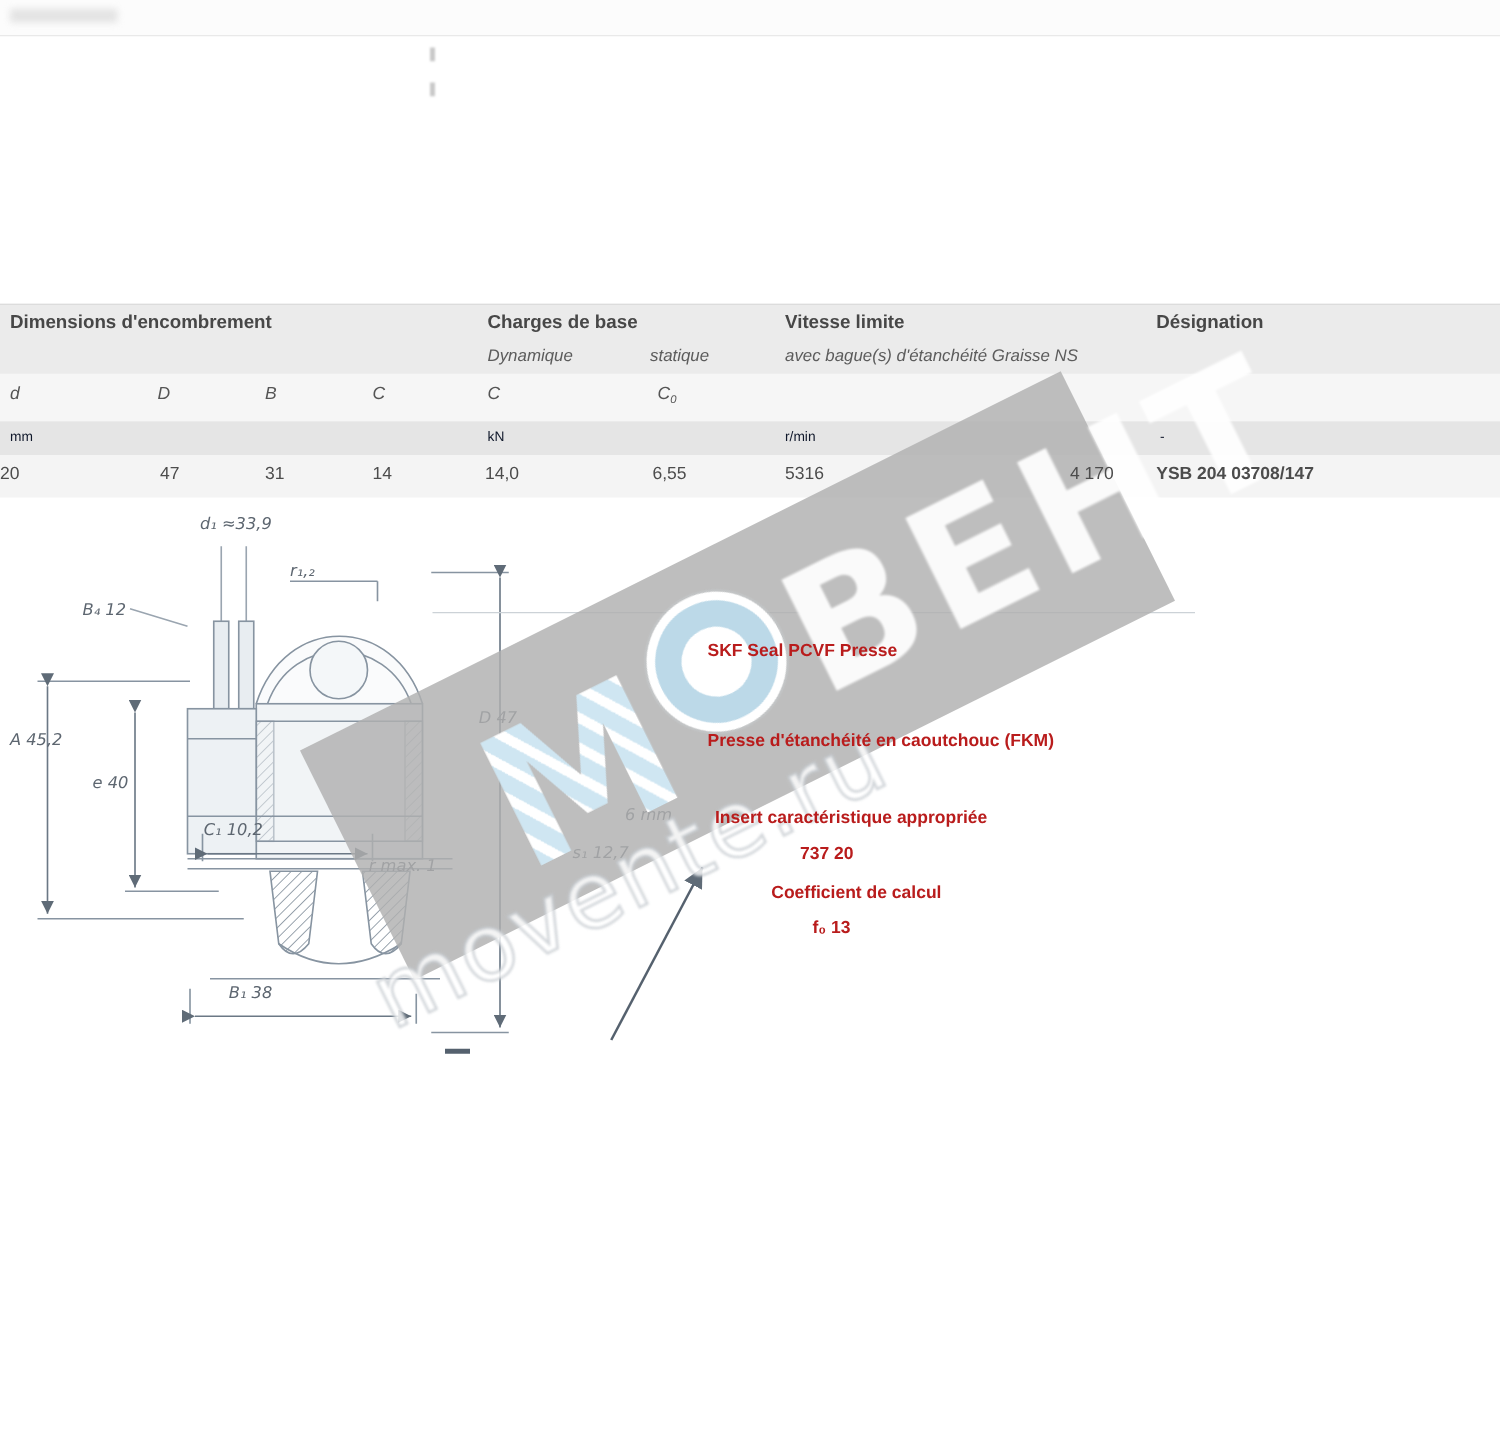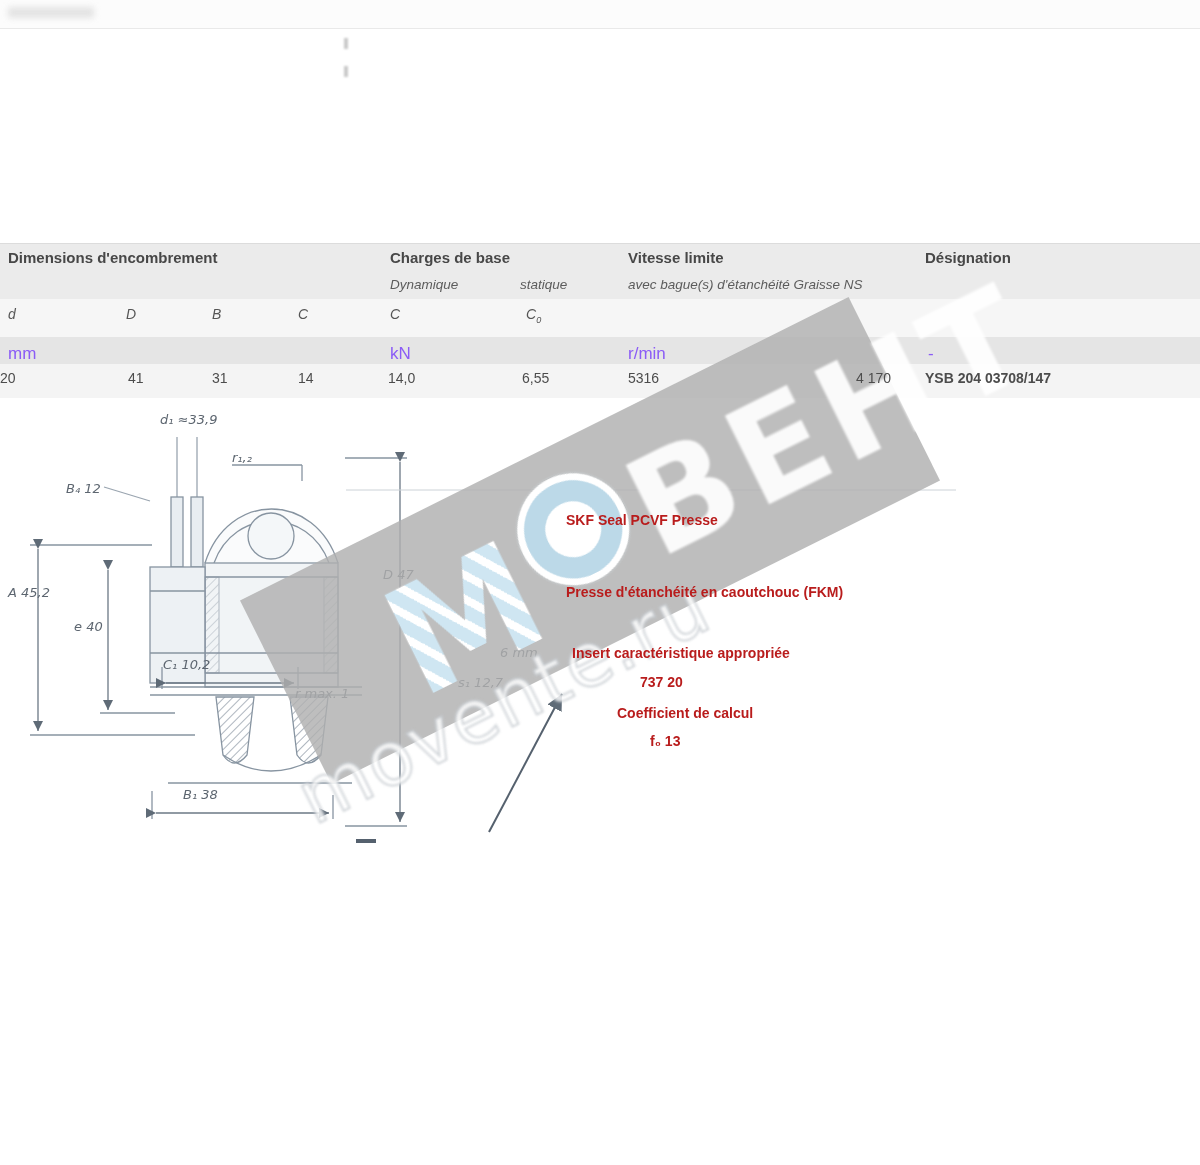--- a/index.html
+++ b/index.html
@@ -20,21 +20,21 @@
   
   .stripe{position:absolute;left:0;width:1200px;z-index:0;}
   .stripe1{top:243px;height:56px;background:#ebebeb;border-top:1px solid #dcdcdc;}
   .stripe2{top:299px;height:38px;background:#f6f6f6;}
   .stripe3{top:337px;height:27px;background:#e5e5e5;}
   .stripe4{top:364px;height:34px;background:#f4f4f4;}
   .cell{position:absolute;z-index:7;white-space:nowrap;}
   .ghead{font-weight:bold;font-size:15px;color:#474747;}
   .gsub{font-style:italic;font-size:13.5px;color:#5c5c5c;}
   .sym{font-style:italic;font-size:14px;color:#555;}
-  .unit{font-size:17px;color:#8b5cf6;}
+  .unit{font-size:11px;color:#0f172a;}
   .val{font-size:14px;color:#4c4c4c;}
   sub{font-size:9px;}
 
   
   .drawing{position:absolute;left:0;top:395px;width:1000px;height:470px;z-index:1;}
   .drawing svg{filter:blur(0.4px);}
   .dim-label{position:absolute;z-index:7;font-family:"DejaVu Sans",sans-serif;font-style:italic;
     font-size:13px;color:#5d6670;white-space:nowrap;filter:blur(0.5px);}
 
   
@@ -101,21 +101,21 @@
 <div class="cell sym soft" style="left:298px;top:306px;">C</div>
 <div class="cell sym soft" style="left:390px;top:306px;">C</div>
 <div class="cell sym soft" style="left:526px;top:306px;"><span>C</span><sub>0</sub></div>
 
 <div class="cell unit soft" style="left:8px;top:344px;">mm</div>
 <div class="cell unit soft" style="left:390px;top:344px;">kN</div>
 <div class="cell unit soft" style="left:628px;top:344px;">r/min</div>
 <div class="cell unit soft" style="left:928px;top:344px;">-</div>
 
 <div class="cell val soft" style="left:0;top:370px;">20</div>
-<div class="cell val soft" style="left:128px;top:370px;">41</div>
+<div class="cell val soft" style="left:128px;top:370px;">47</div>
 <div class="cell val soft" style="left:212px;top:370px;">31</div>
 <div class="cell val soft" style="left:298px;top:370px;">14</div>
 <div class="cell val soft" style="left:388px;top:370px;">14,0</div>
 <div class="cell val soft" style="left:522px;top:370px;">6,55</div>
 <div class="cell val soft" style="left:628px;top:370px;">5316</div>
 <div class="cell val soft" style="left:828px;top:370px;margin-left:28px;">4 170</div>
 <div class="cell val soft" style="left:925px;top:370px;font-weight:bold;">YSB 204 03708/147</div>
 
 <div class="drawing">
   <svg width="1000" height="470" viewBox="0 0 1000 470">

